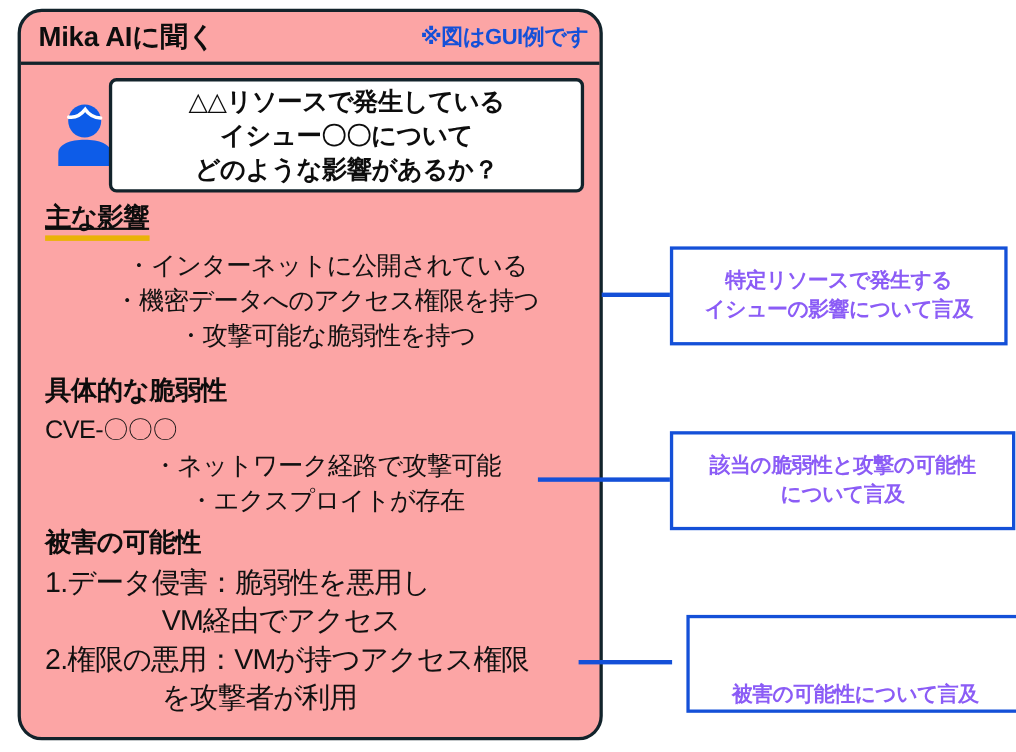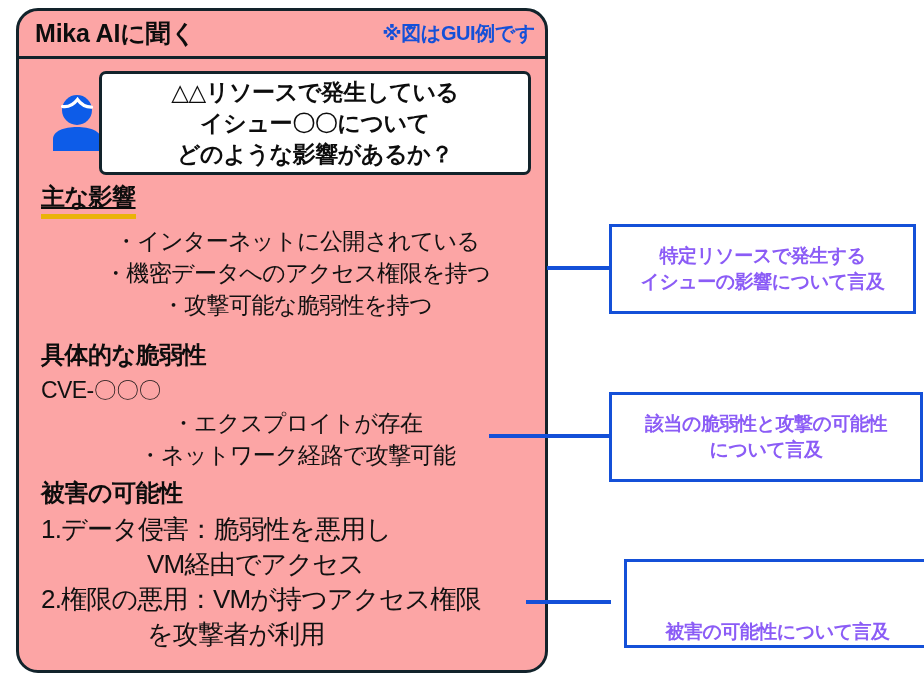--- a/index.html
+++ b/index.html
@@ -207,22 +207,22 @@
       <div class="bullet-line">・機密データへのアクセス権限を持つ</div>
       <div class="bullet-line">・攻撃可能な脆弱性を持つ</div>
     </div>
 
     <div class="block-gap-lg"></div>
 
     <div>
       <div class="section-heading">具体的な脆弱性</div>
       <div class="block-gap-xs"></div>
       <div class="plain-line">CVE-〇〇〇</div>
+      <div class="bullet-line">・ネットワーク経路で攻撃可能</div>
       <div class="bullet-line">・エクスプロイトが存在</div>
-      <div class="bullet-line">・ネットワーク経路で攻撃可能</div>
     </div>
 
     <div class="block-gap-sm"></div>
 
     <div>
       <div class="section-heading">被害の可能性</div>
       <div class="block-gap-xs"></div>
       <div class="numbered-line">1.データ侵害：脆弱性を悪用し</div>
       <div class="numbered-line indented">VM経由でアクセス</div>
       <div class="numbered-line">2.権限の悪用：VMが持つアクセス権限</div>

